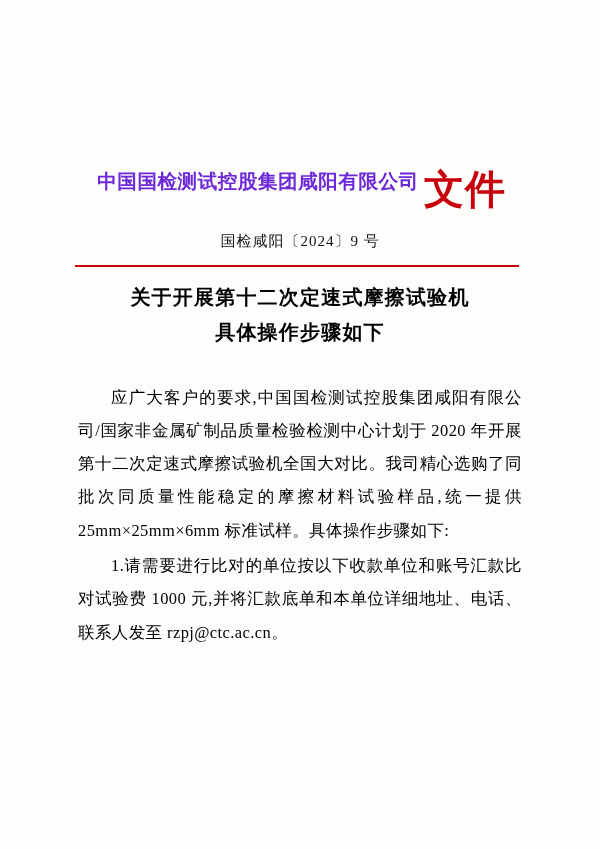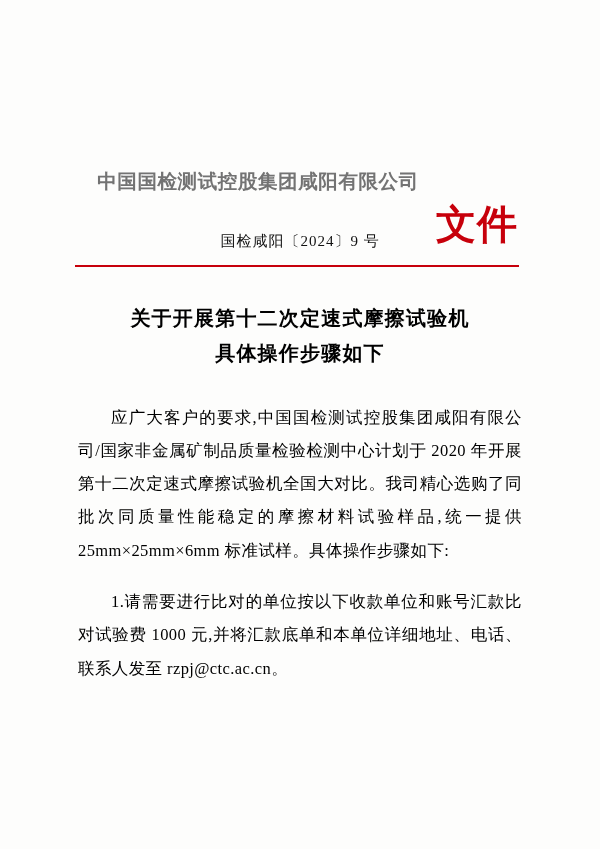--- a/index.html
+++ b/index.html
@@ -25,43 +25,42 @@
 
   
   .letterhead {
     position: relative;
     padding-top: 172px;
   }
   .lh-lines {
     width: 360px;
   }
   .lh-line {
-    color: #737373;
+    color: #6d28d9;
     font-family: "Liberation Serif", "DejaVu Serif", serif;
     font-weight: bold;
     font-size: 19.5px;
     letter-spacing: 0.6px;
     line-height: 1.0;
     white-space: nowrap;
     text-align: center;
   }
   .lh-line.first { margin-bottom: 18px; }
 
   .lh-wen {
     position: absolute;
-    right: 4px;
+    right: 16px;
     top: 168px;
     color: #c7000b;
     font-family: "Liberation Serif", "DejaVu Serif", serif;
     font-weight: bold;
     font-size: 40px;
     line-height: 1.08;
     text-align: center;
     letter-spacing: 1px;
-    margin-top: 35px;
   }
 
   .doc-number {
     text-align: center;
     font-size: 15px;
     letter-spacing: 1px;
     margin-top: 40px;
     color: #111;
     white-space: nowrap;
   }
@@ -69,47 +68,48 @@
   .red-rule {
     margin-top: 14px;
     height: 2px;
     background: #c7000b;
     width: 444px;
     margin-left: -3px;
   }
 
   
   .title {
-    margin-top: 34px;
+    margin-top: 14px;
     text-align: center;
     font-weight: bold;
     font-size: 20px;
     line-height: 1.75;
     letter-spacing: 1.2px;
     color: #000;
+    font-family: Liberation Mono, monospace;
   }
   .title .tline { display: block; white-space: nowrap; }
 
   
   .body {
     margin-top: 30px;
     font-size: 16.5px;
     line-height: 2.02;
     letter-spacing: 0.4px;
     text-align: justify;
     color: #000;
   }
   .salutation {
     margin-bottom: 2px;
   }
   .para {
     text-indent: 2em;
     margin: 0;
   }
-  .para + .para { margin-top: 18px; }
+  .para + .para { margin-top: 2px; }
 </style>
 </head>
 <body>
 
 <div class="page">
 
   <div class="letterhead">
     <div class="lh-lines">
       <div class="lh-line first">中国国检测试控股集团咸阳有限公司</div>
     </div>

